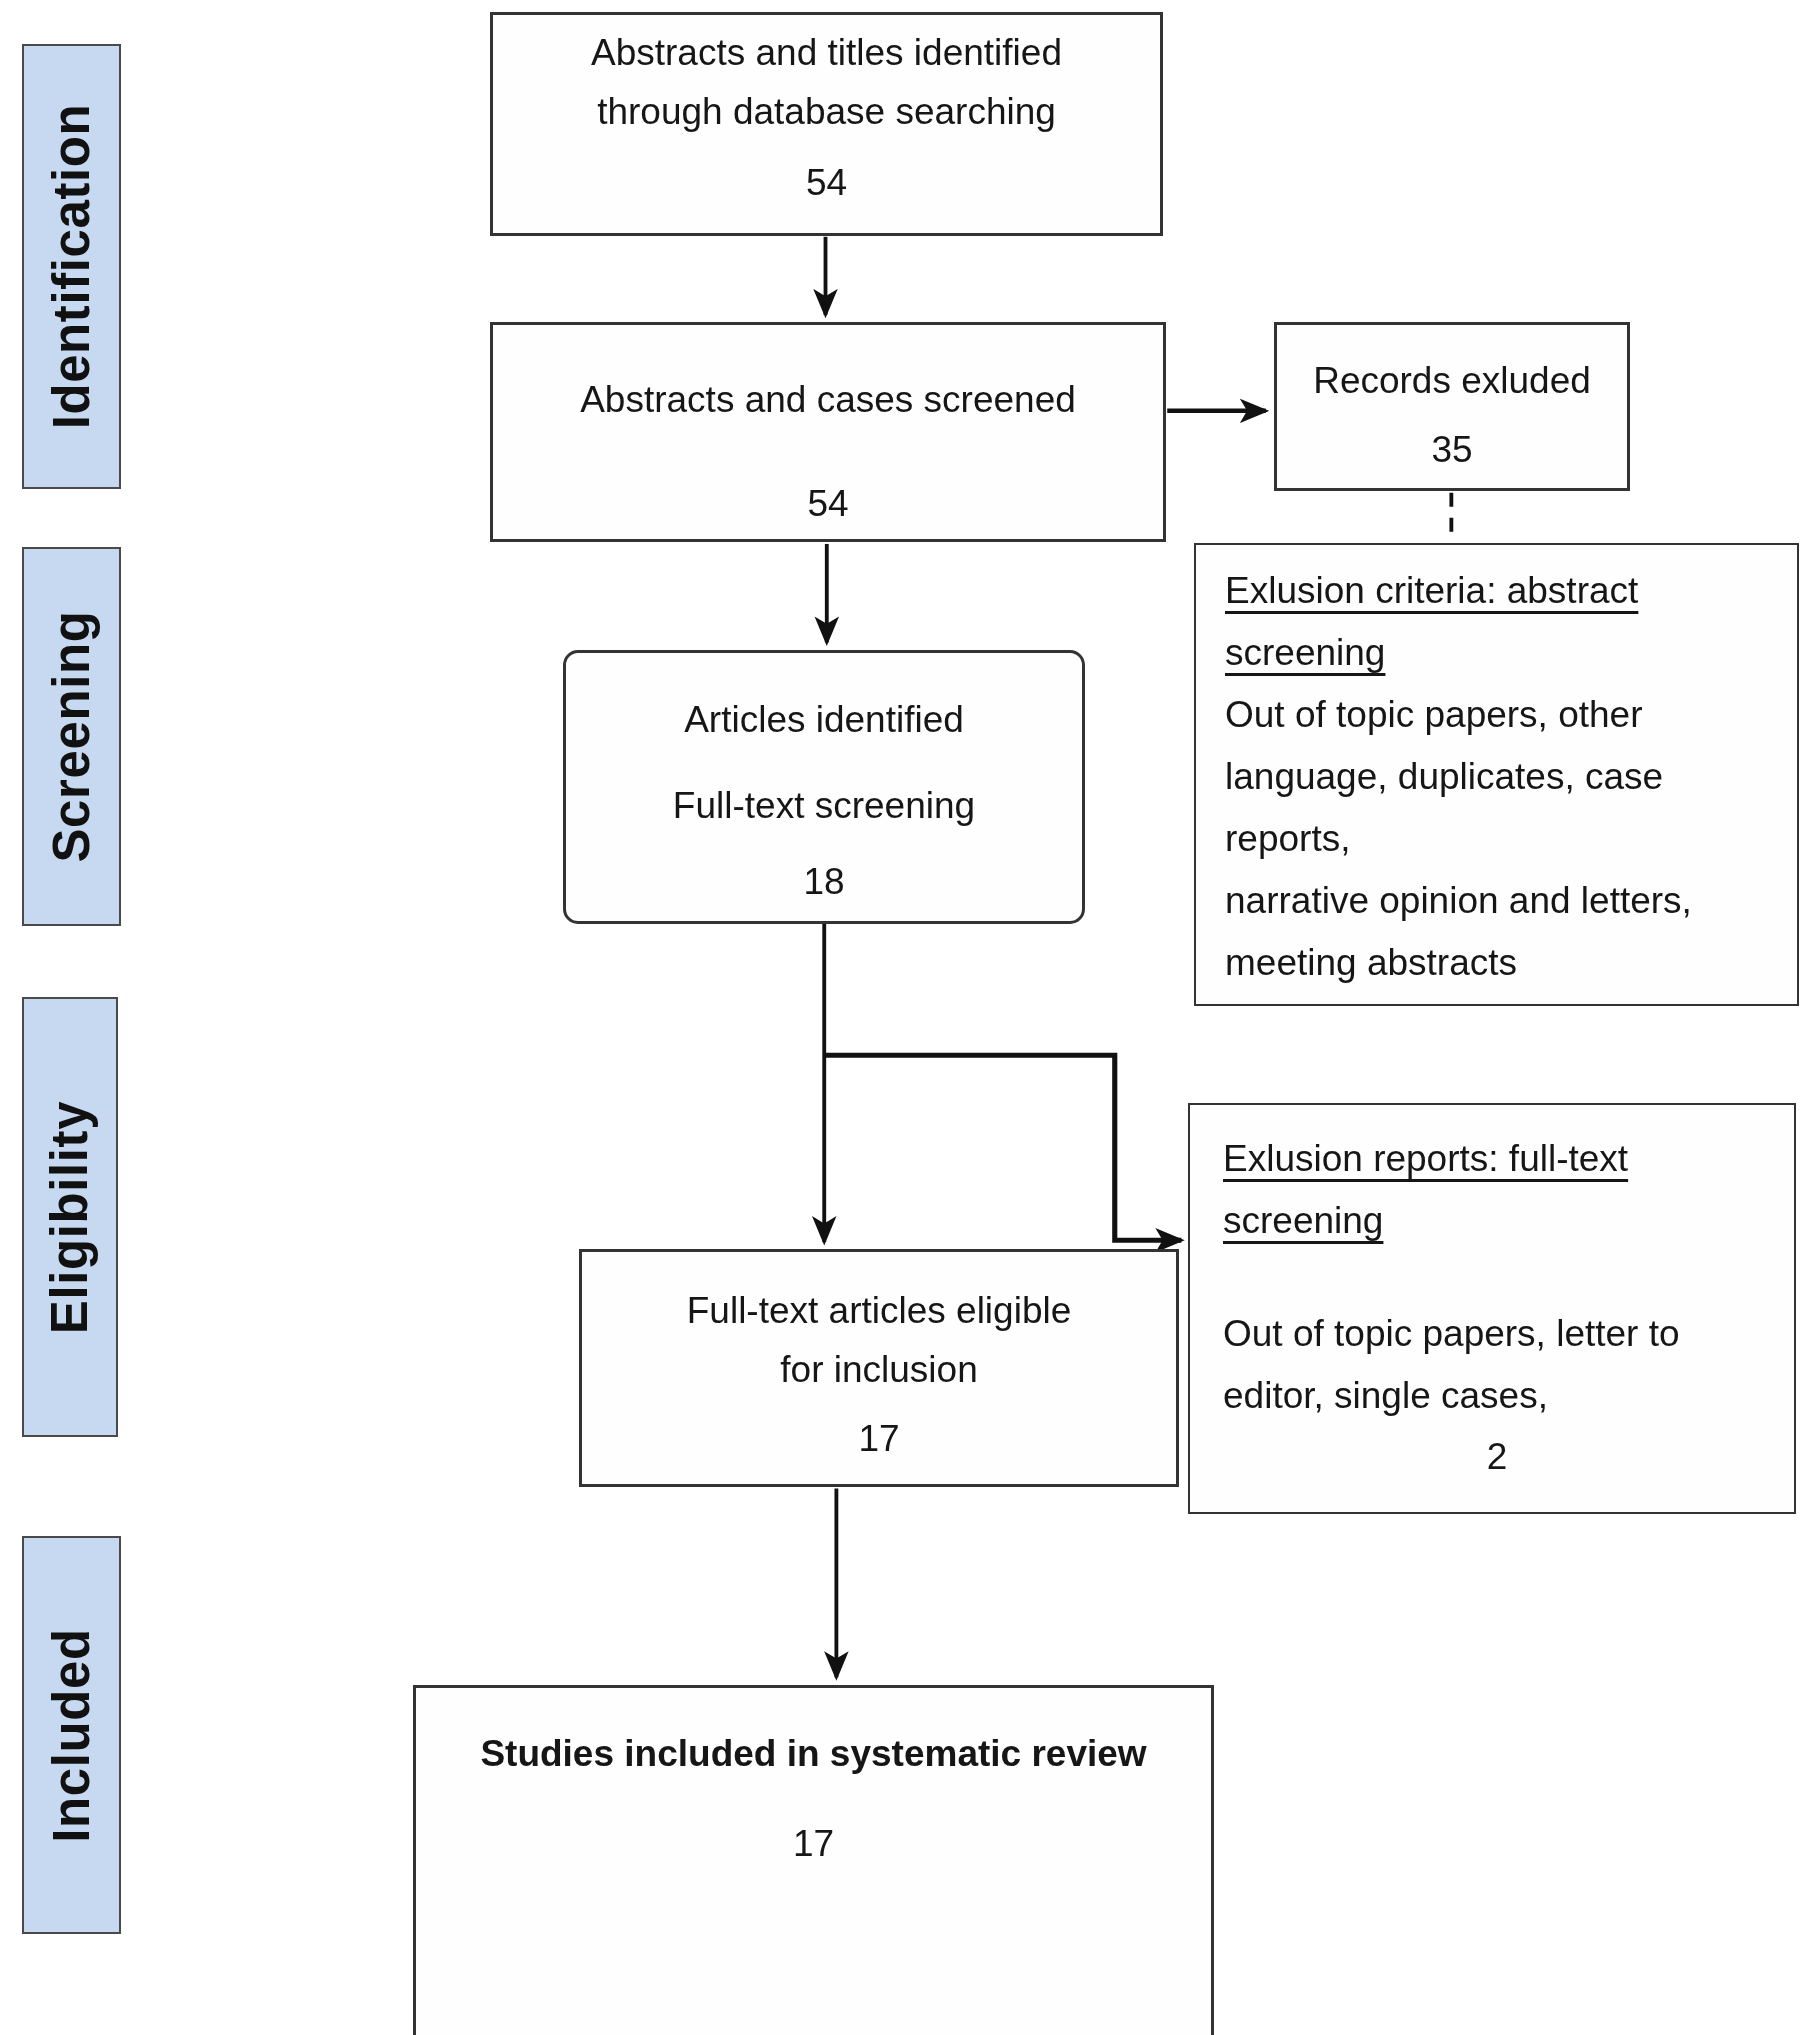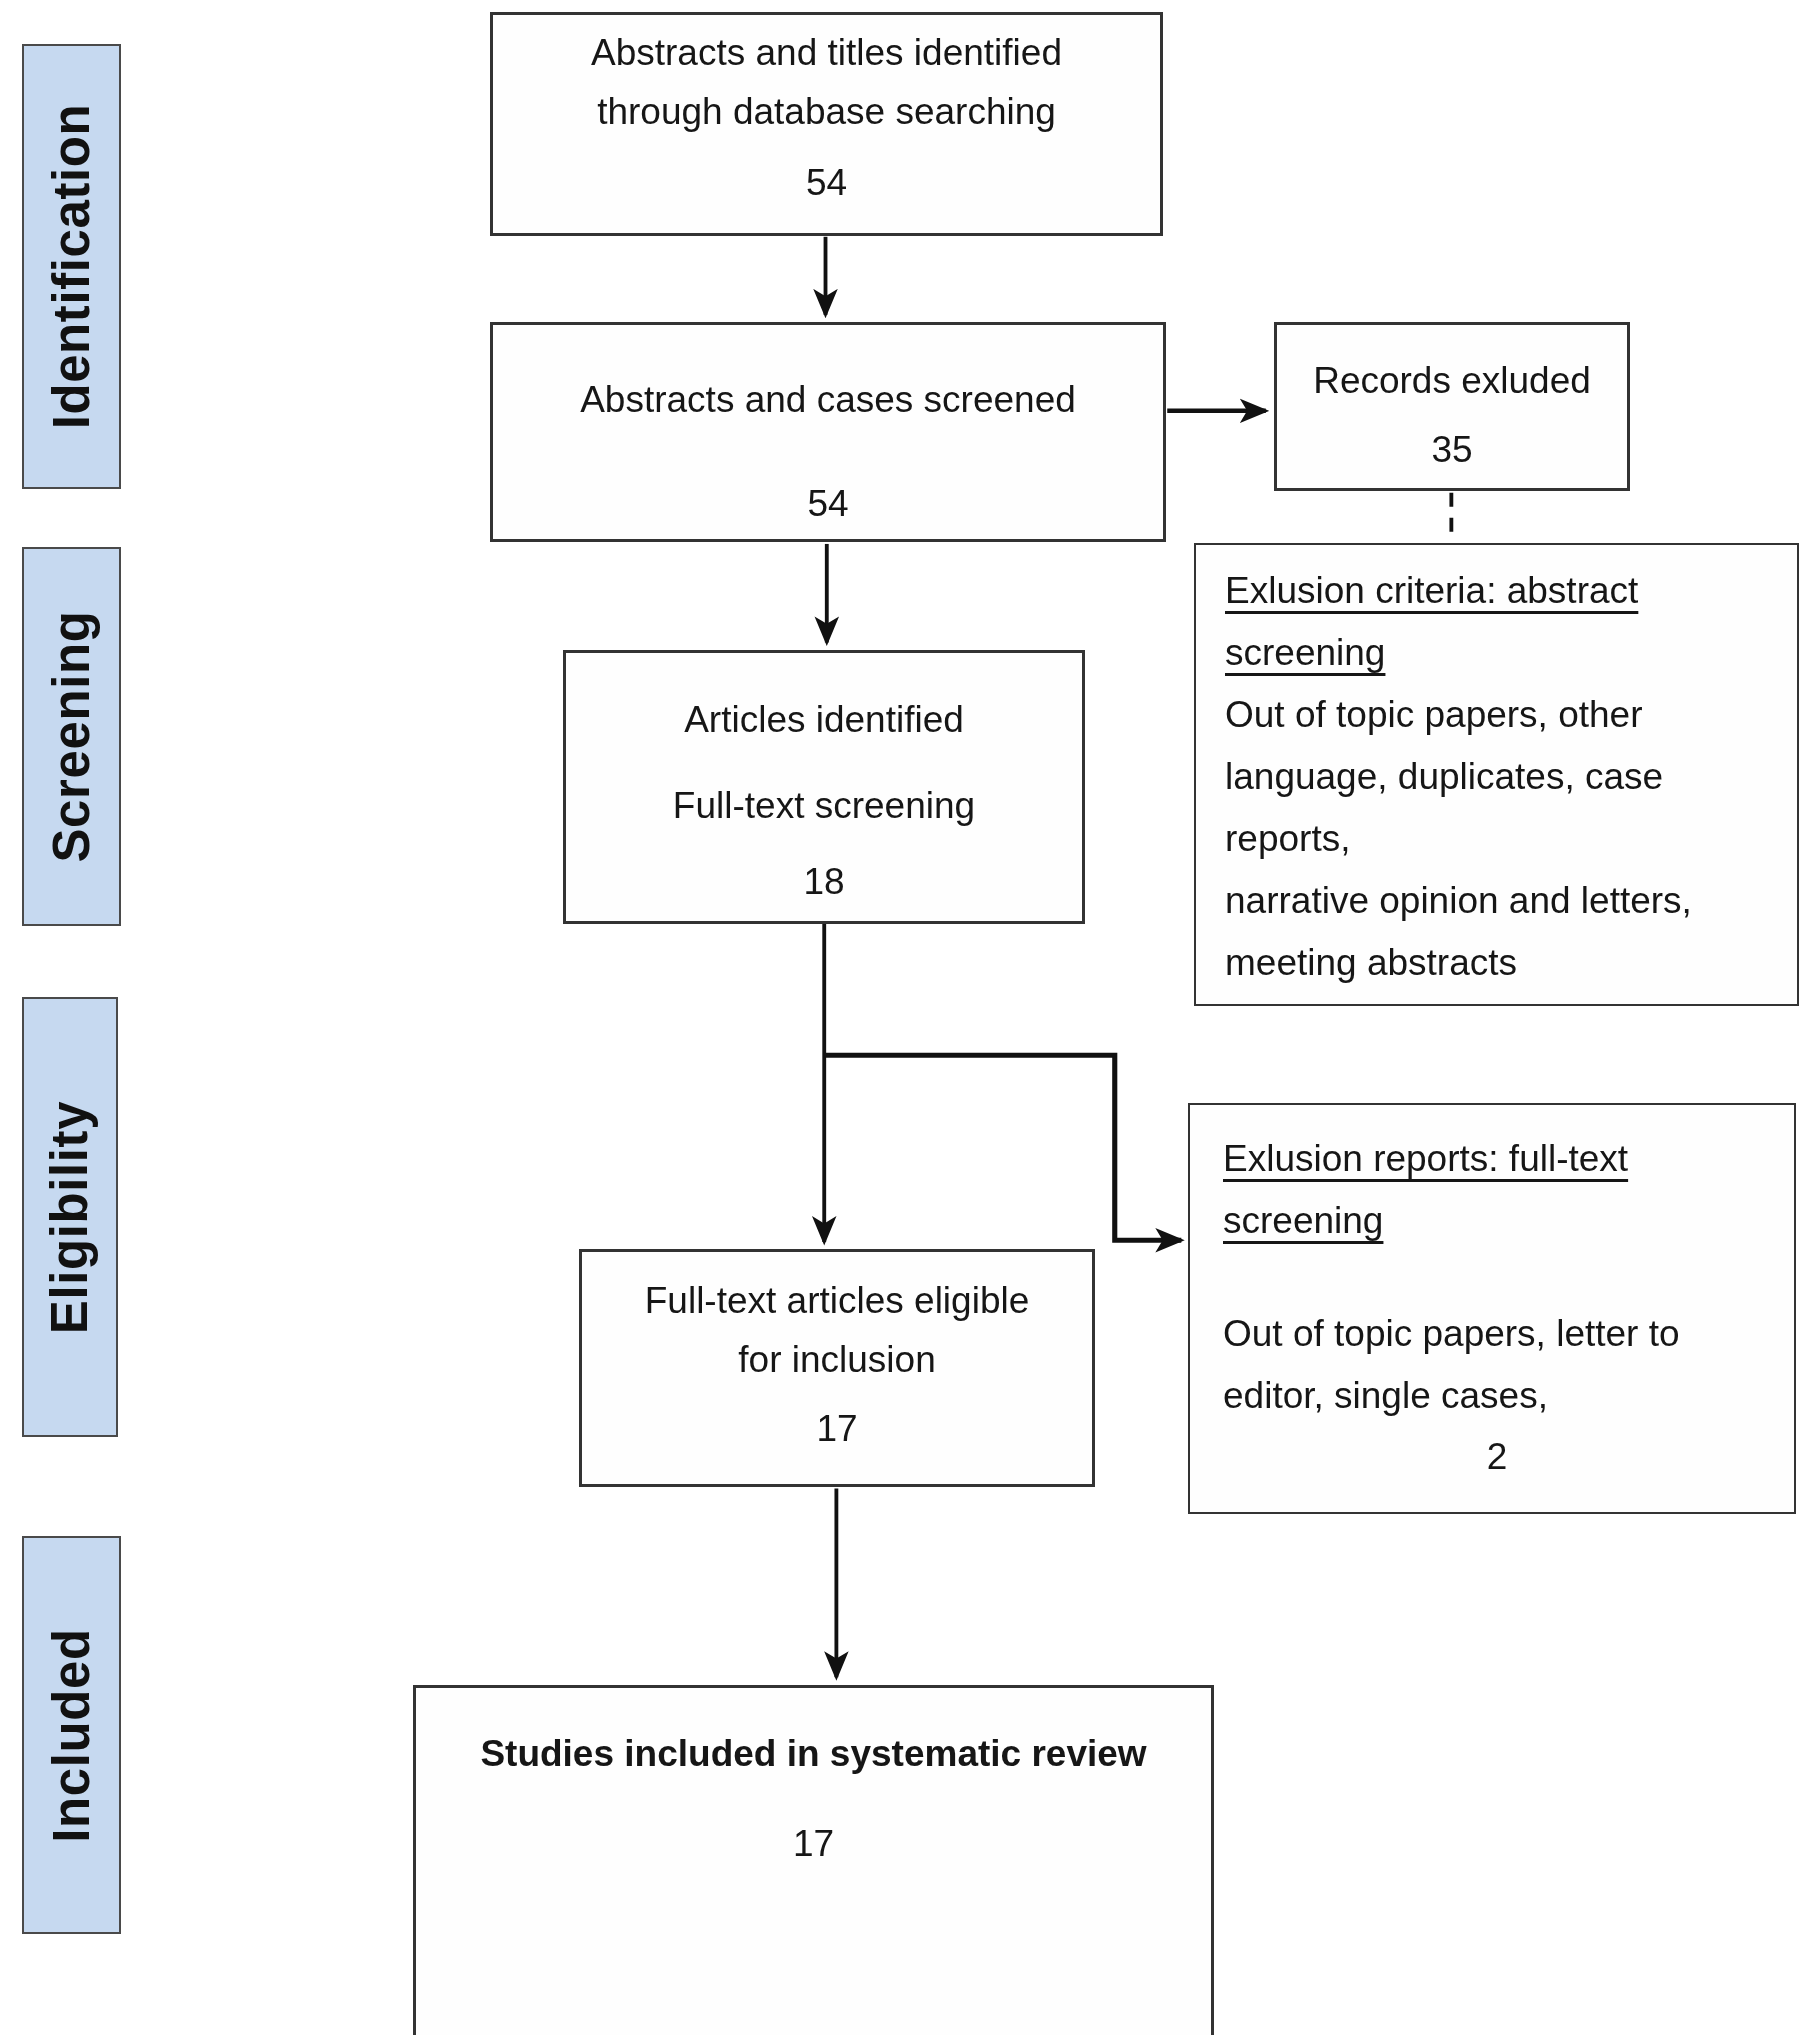--- a/index.html
+++ b/index.html
@@ -117,35 +117,35 @@
   <div class="flow-box crit" style="left:1194px; top:536px; width:605px; height:463px; padding:15.4px 23px 0 29px;">
     <div class="bline underlined">Exlusion criteria: abstract</div>
     <div class="bline underlined">screening</div>
     <div class="bline">Out of topic papers, other</div>
     <div class="bline">language, duplicates, case</div>
     <div class="bline">reports,</div>
     <div class="bline">narrative opinion and letters,</div>
     <div class="bline">meeting abstracts</div>
   </div>
 
-  <div class="flow-box thin" style="left:563px; top:650px; width:522px; height:274px; padding-top:37px;">
+  <div class="flow-box thin" style="left:563px; top:650px; width:522px; height:274px; padding-top:37px;border-radius:15px;">
     <div class="bline">Articles identified</div>
     <div class="bline" style="margin-top:27px;">Full-text screening</div>
     <div class="bcount" style="margin-top:16.6px;">18</div>
   </div>
 
   <div class="flow-box crit" style="left:1188px; top:1096px; width:608px; height:411px; padding:23px 23px 0 33px;">
     <div class="bline underlined">Exlusion reports: full-text</div>
     <div class="bline underlined">screening</div>
     <div class="bline" style="margin-top:51px;">Out of topic papers, letter to</div>
     <div class="bline">editor, single cases,</div>
     <div class="bcount" style="text-align:center;">2</div>
   </div>
 
-  <div class="flow-box thin" style="left:579px; top:1249px; width:516px; height:238px; padding-top:19px;">
+  <div class="flow-box thin" style="left:579px; top:1249px; width:600px; height:238px; padding-top:29px;">
     <div class="bline">Full-text articles eligible</div>
     <div class="bline">for inclusion</div>
     <div class="bcount" style="margin-top:10.2px;">17</div>
   </div>
 
   <div class="flow-box thin" style="left:413px; top:1685px; width:801px; height:414px; padding-top:36px;">
     <div class="bline bold" style="font-size:37px;">Studies included in systematic review</div>
     <div class="bcount" style="margin-top:31px;">17</div>
   </div>
 

